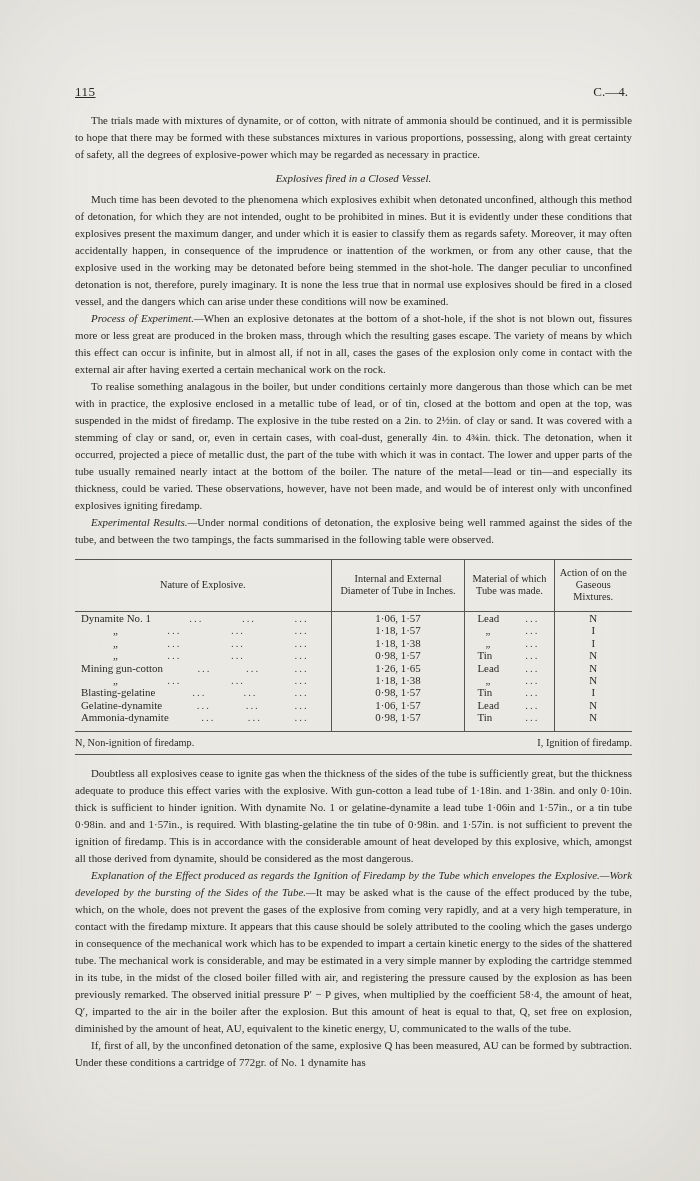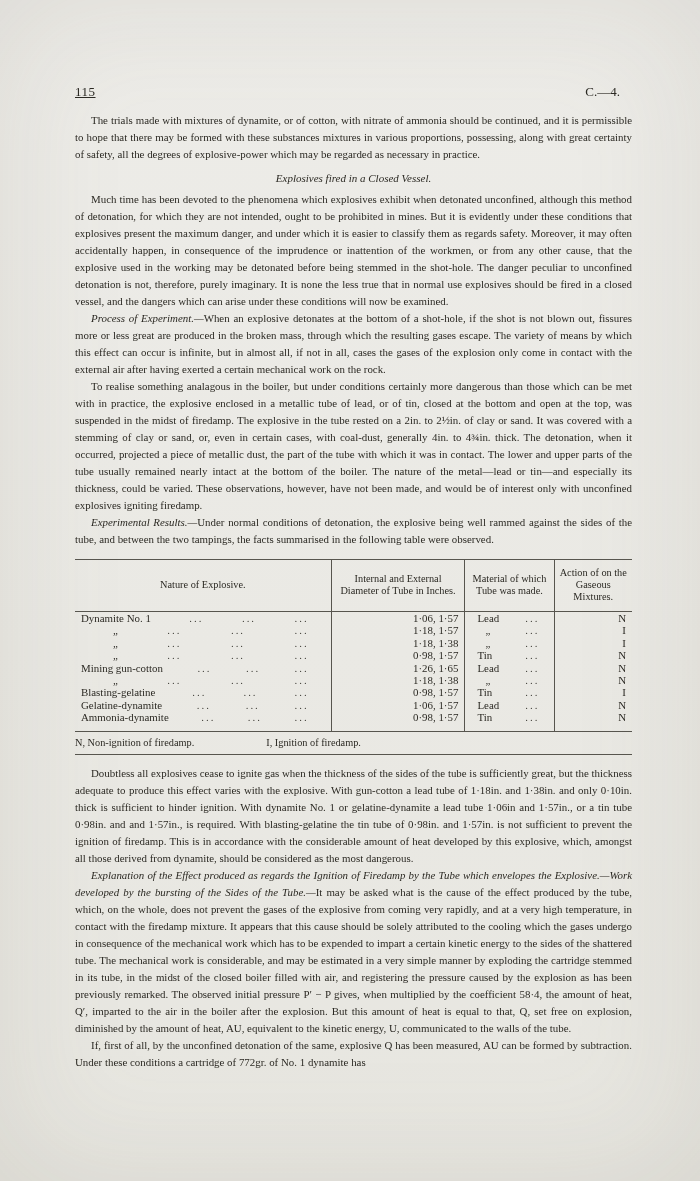--- a/index.html
+++ b/index.html
@@ -14,21 +14,21 @@
   .page {
     position:relative; width:700px; height:1181px;
     background:linear-gradient(180deg,#edece8 0%,#eae9e4 55%,#e7e6e0 100%);
     box-shadow: inset 0 0 130px rgba(120,115,100,0.14);
     overflow:hidden;
   }
   .content { position:absolute; left:75px; top:84px; width:557px; }
 
   .page-header { position:relative; height:17px; font-size:13px; margin-bottom:11px; }
   .page-number { position:absolute; left:0; right:0; text-align:left; letter-spacing:0.5px;text-decoration:underline; }
-  .doc-ref { position:absolute; right:12px; top:0; }
+  .doc-ref { position:absolute; right:4px; top:0; }
 
   p.para {
     font-size:10.9px; line-height:17px;
     text-align:justify; text-indent:16px;
   }
   .lead { font-style:italic;margin-top:28px; }
 
   .section-heading {
     font-size:11px; font-weight:normal; font-style:italic;
     text-align:center; margin:9px 0 7px 0;
@@ -45,29 +45,29 @@
   table.data th + th, table.data td + td { border-left:1px solid #57554e; }
   table.data thead th {
     border-bottom:1px solid #57554e;
     font-weight:normal; font-size:10.3px; line-height:12px;
     text-align:center; vertical-align:middle;
     padding:5px 4px 6px 4px; height:52px;
   }
   table.data tbody td { line-height:12.4px; vertical-align:top; }
   table.data tbody tr:first-child td { padding-top:0; }
   table.data tbody tr:last-child td { padding-bottom:7px; }
-  .ctr { text-align:right; }
+  .ctr { text-align:center; }
   .cellflex { display:flex; justify-content:space-between; padding-right:16px; }
   .cellflex.ditto { padding-left:32px; }
   .cellflex.mat { padding-left:6px; padding-right:8px;align-items:flex-end; }
   .cellflex.mat.mditto { padding-left:14px; }
   .dots { letter-spacing:2px; color:#3a3832; }
 
   .footnote {
-    display:flex; justify-content:flex-start; gap:72px;
+    display:flex; justify-content:space-between; gap:72px;
     font-size:10.3px; margin:5px 0 6px 0;
   }
   .rule { border-top:1px solid #57554e; margin:0 0 10px 0; }
 </style>
 </head>
 <body>
 
 <div class="page">
   <div class="content">
 

